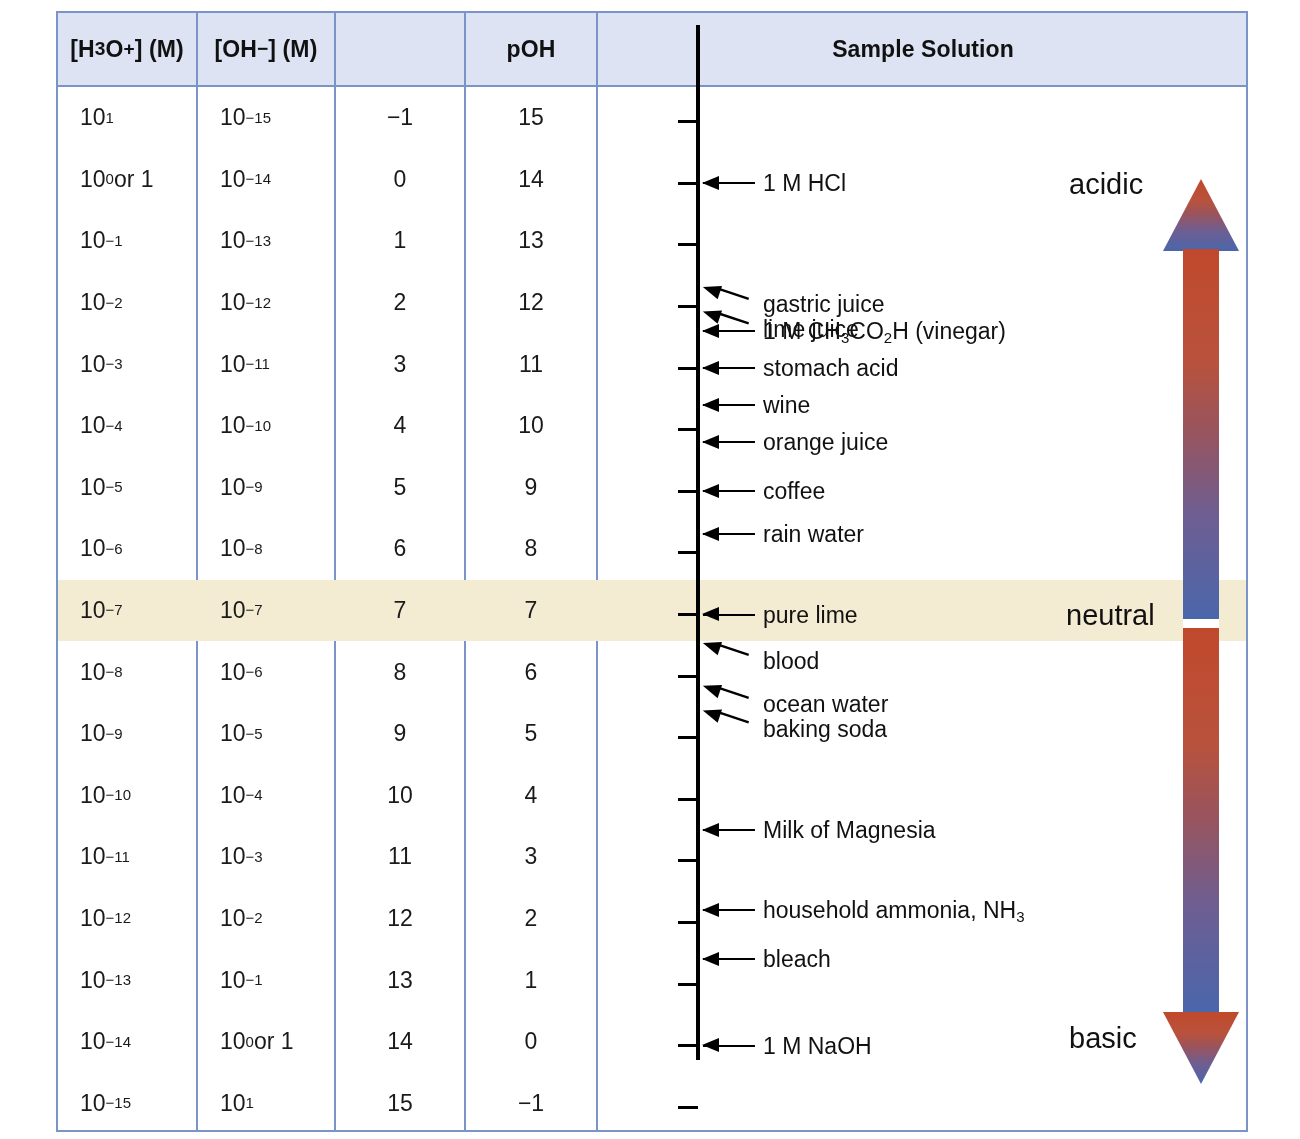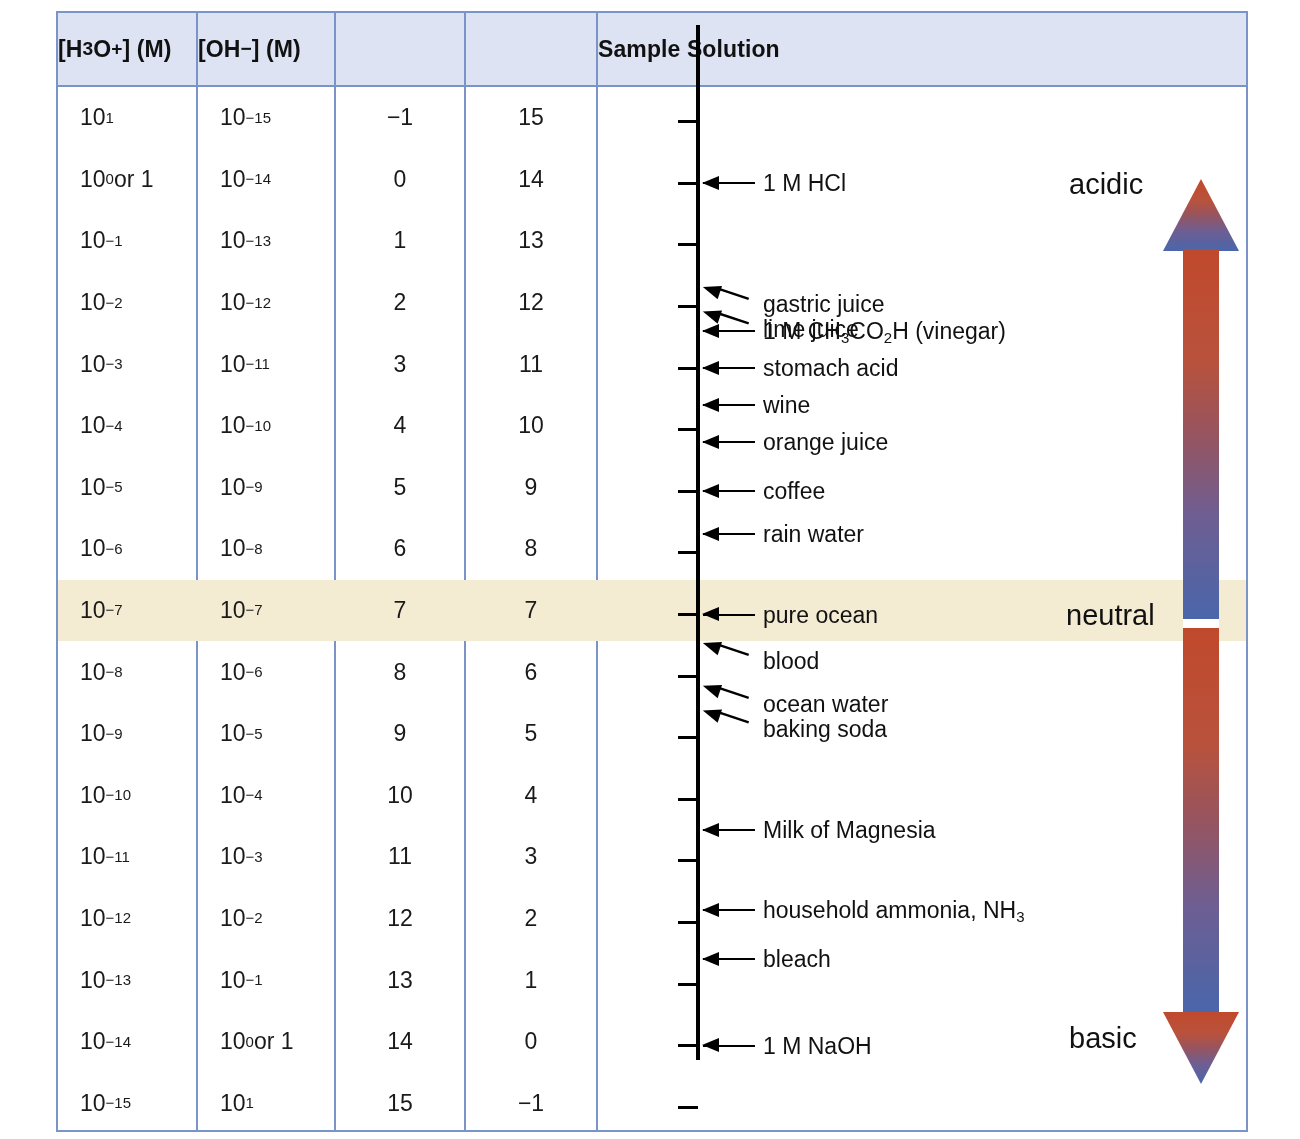--- a/index.html
+++ b/index.html
@@ -35,20 +35,21 @@
     height: 74px;
     background: #dde3f3;
     border-bottom: 2px solid #7a94c8;
   }
   .hcell {
     position: absolute;
     top: 0;
     height: 100%;
     display: flex;
     align-items: center;
+    justify-content: center;
     font-size: 23px;
     font-weight: bold;
     color: #111111;
     letter-spacing: .1px;
   }
 
   
   .vrule {
     position: absolute;
     top: 0;
@@ -168,20 +169,21 @@
 </head>
 <body>
 
 <div id="page">
 
   <div id="table">
 
     <div id="header-row">
         <div class="hcell" style="left: 0px; width: 138px;">[H<sub>3</sub>O<sup>+</sup>] (M)</div>
         <div class="hcell" style="left: 140px; width: 136px; border-radius: 19px;">[OH<sup>−</sup>] (M)</div>
+        <div class="hcell" style="left: 408px; width: 130px;">pOH</div>
         <div class="hcell" style="left: 540px; width: 650px;">Sample Solution</div>
       </div>
 
     <div class="vrule" style="left:138px;"></div>
     <div class="vrule" style="left:276px;"></div>
     <div class="vrule" style="left:406px;"></div>
     <div class="vrule" style="left:538px;"></div>
 
     <div id="body">
         <div class="row" style="top: 0px; height: 61.5882px;">
@@ -328,21 +330,21 @@
         <div class="slabel" style="left: 705px; top: 340.147px;">stomach acid</div>
         <div class="ptr" style="left: 645px; top: 350.147px; width: 52px;"></div>
         <div class="slabel" style="left: 705px; top: 377.1px;">wine</div>
         <div class="ptr" style="left: 645px; top: 387.1px; width: 52px;"></div>
         <div class="slabel" style="left: 705px; top: 414.053px;">orange juice</div>
         <div class="ptr" style="left: 645px; top: 424.053px; width: 52px;"></div>
         <div class="slabel" style="left: 705px; top: 463.324px;">coffee</div>
         <div class="ptr" style="left: 645px; top: 473.324px; width: 52px;"></div>
         <div class="slabel" style="left: 705px; top: 506.435px;">rain water</div>
         <div class="ptr" style="left: 645px; top: 516.435px; width: 52px;"></div>
-        <div class="slabel" style="left: 705px; top: 586.5px;">pure ocean</div>
+        <div class="slabel" style="left: 705px; top: 586.5px;">pure lime</div>
         <div class="ptr" style="left: 645px; top: 596.5px; width: 52px;"></div>
         <div class="slabel" style="left: 705px; top: 633.135px;">blood</div>
         <div class="slabel" style="left: 705px; top: 676.247px;">ocean water</div>
         <div class="slabel" style="left: 705px; top: 700.882px;">baking soda</div>
         <div class="slabel" style="left: 705px; top: 802.059px;">Milk of Magnesia</div>
         <div class="ptr" style="left: 645px; top: 812.059px; width: 52px;"></div>
         <div class="slabel" style="left: 705px; top: 882.124px;">household ammonia, NH<sub>3</sub></div>
         <div class="ptr" style="left: 645px; top: 892.124px; width: 52px;"></div>
         <div class="slabel" style="left: 705px; top: 931.394px;">bleach</div>
         <div class="ptr" style="left: 645px; top: 941.394px; width: 52px;"></div>

